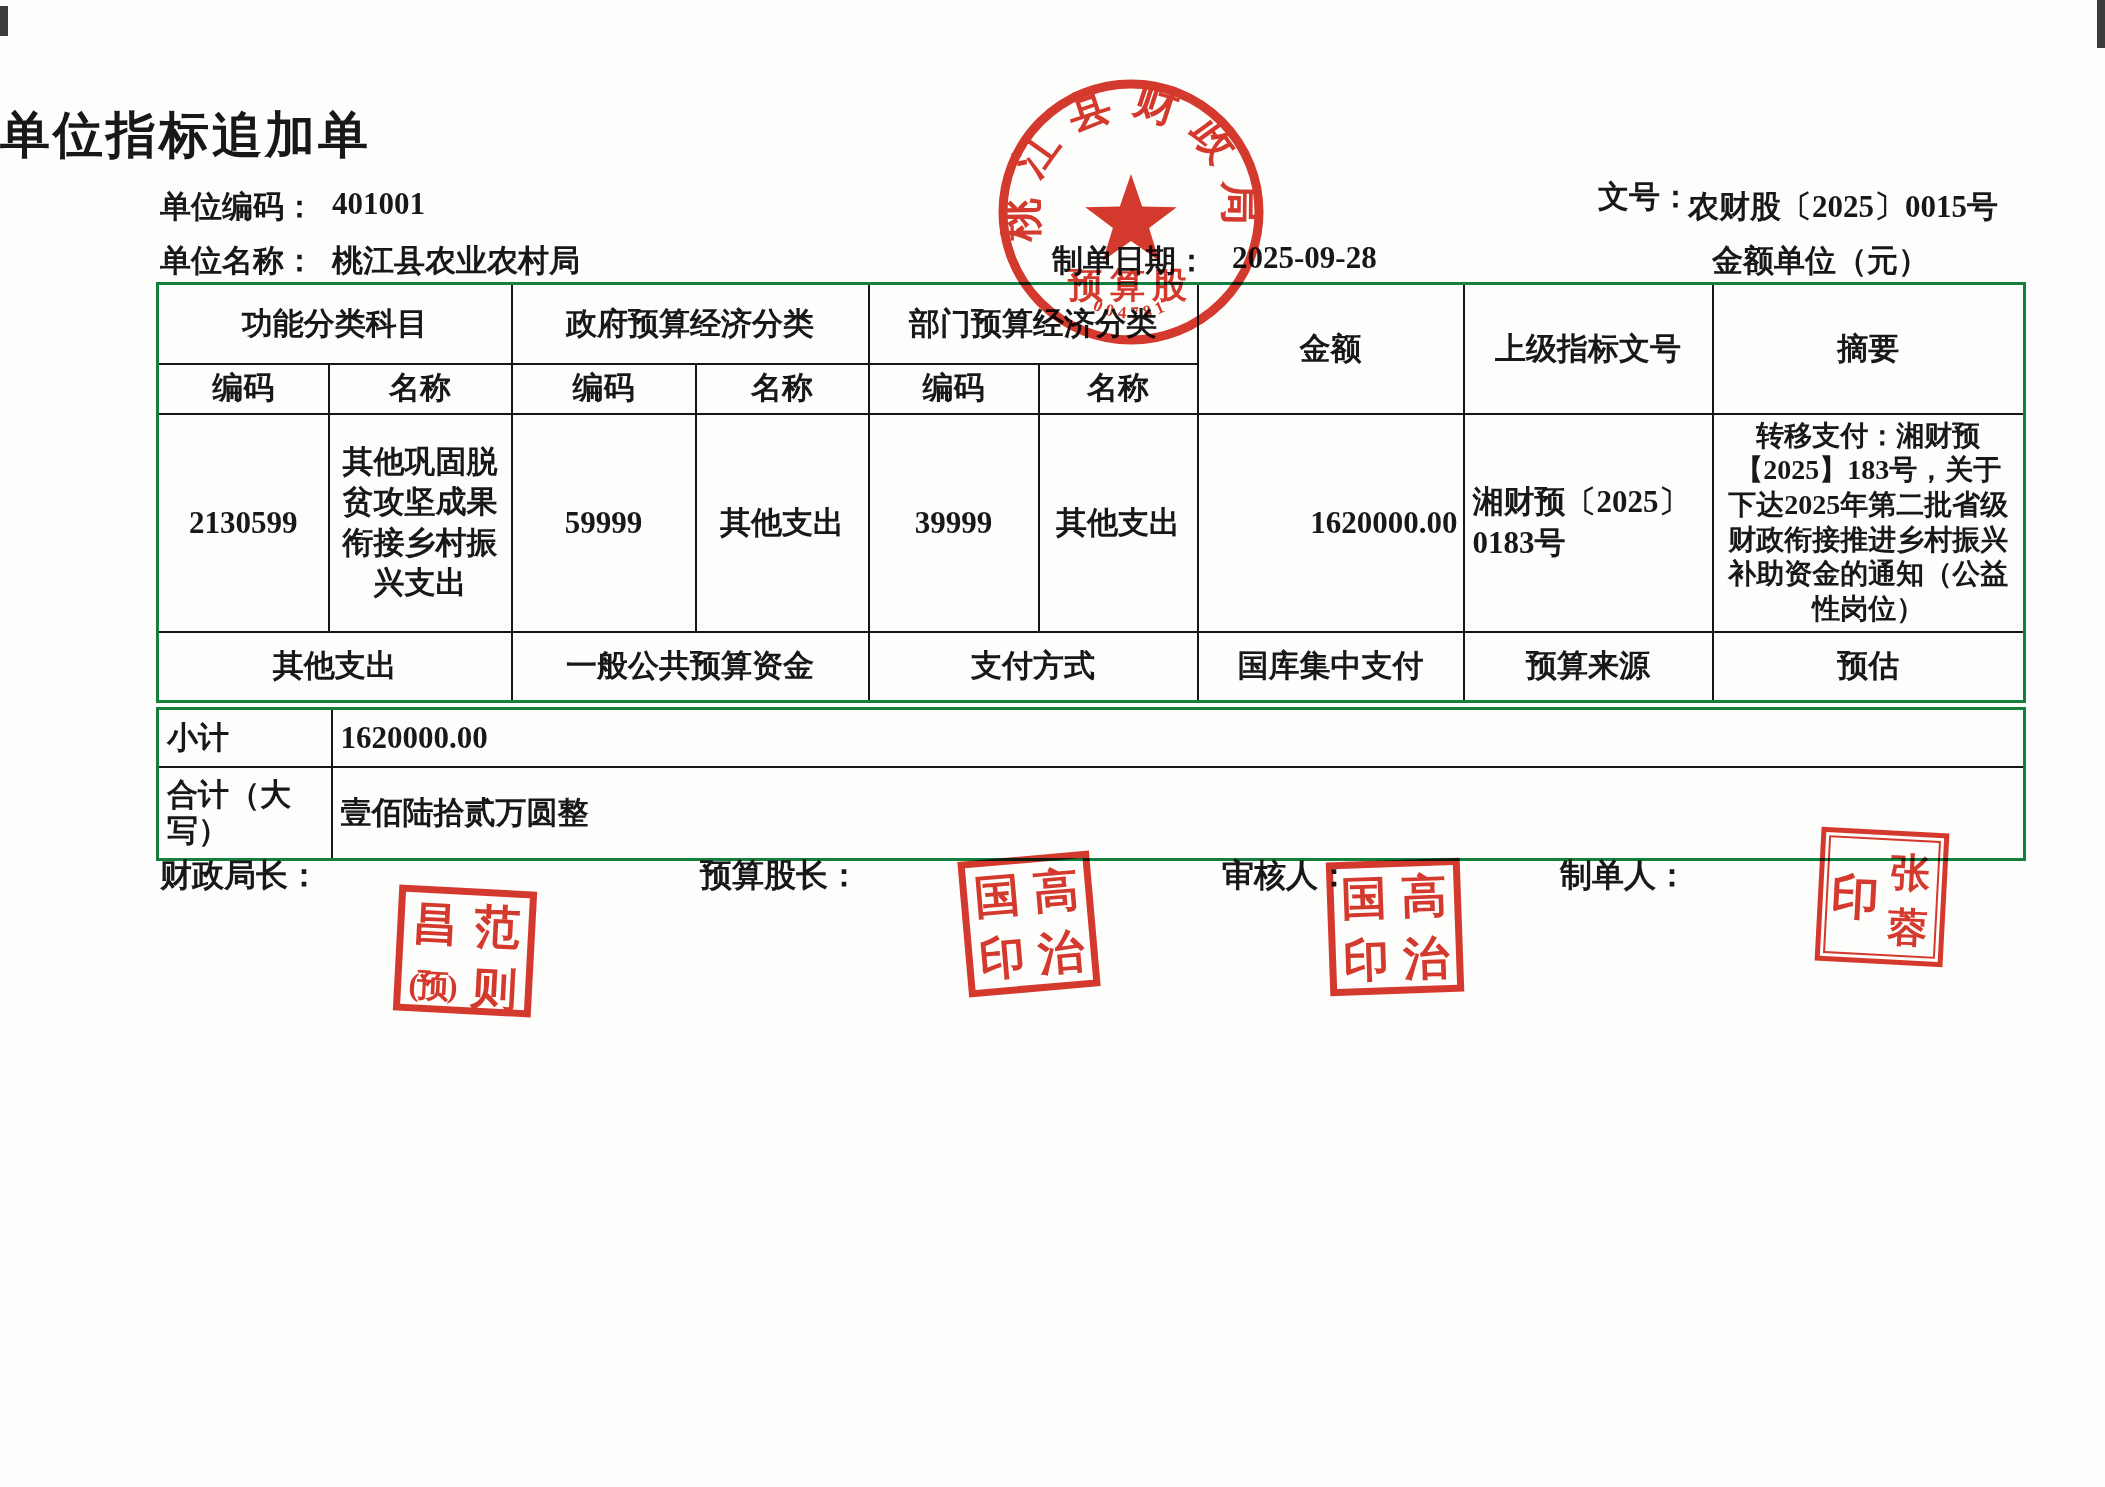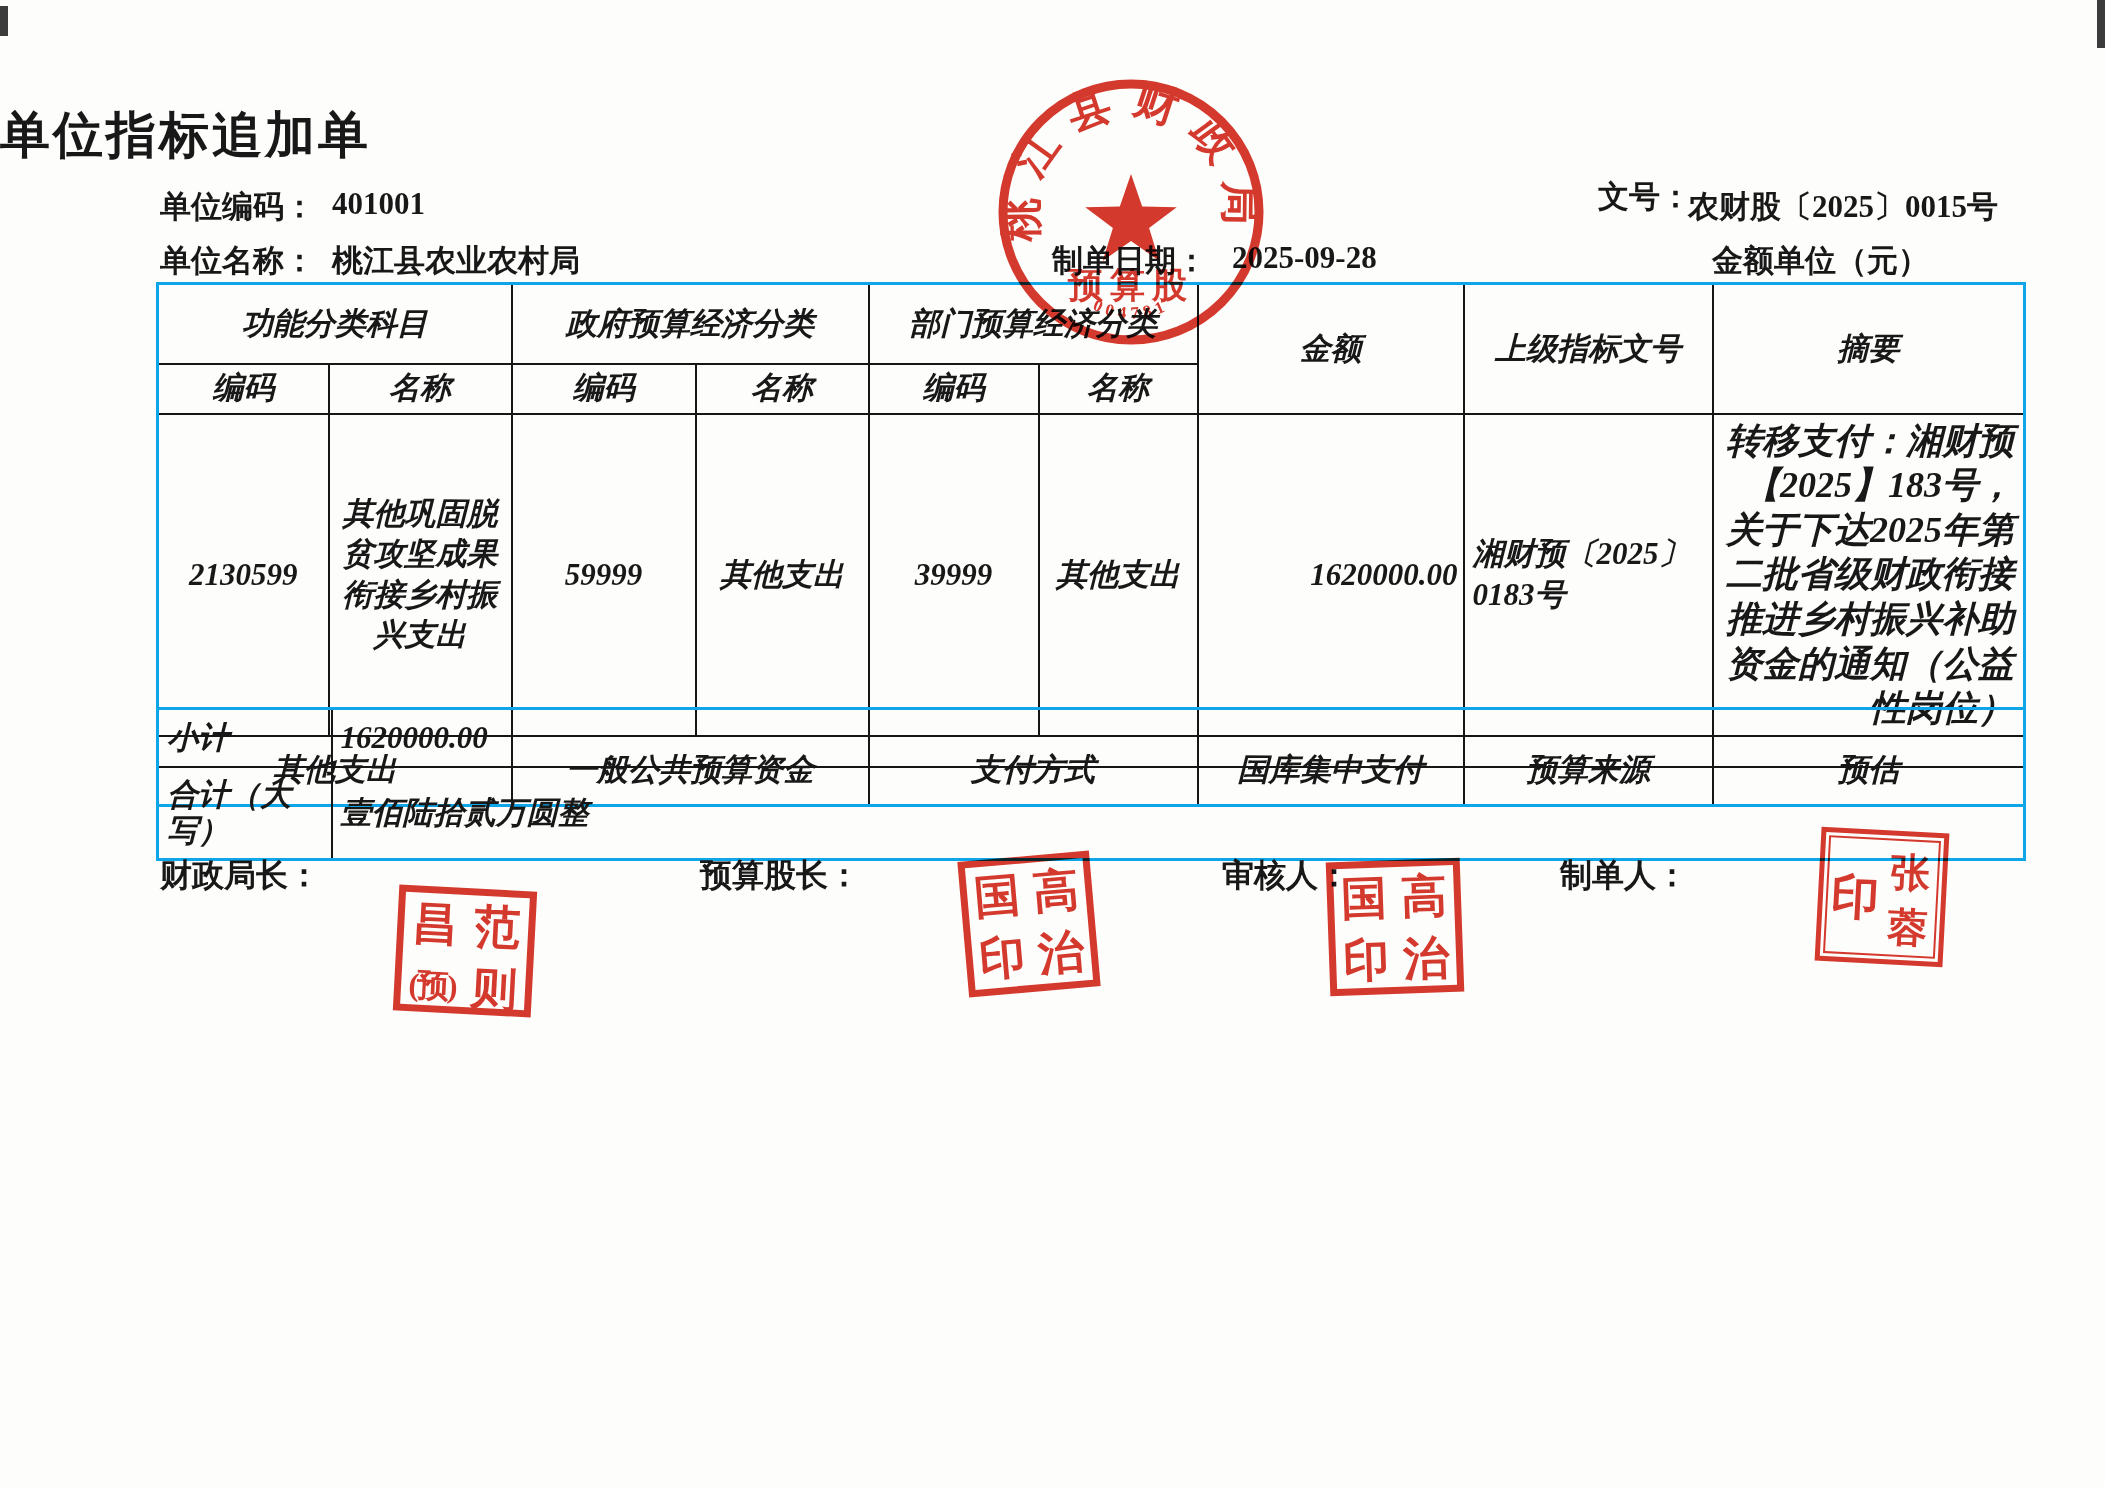--- a/index.html
+++ b/index.html
@@ -3,30 +3,30 @@
 <meta charset="utf-8">
 <style>
   * { margin:0; padding:0; box-sizing:border-box; }
   html,body { background:#e9e9e9; }
   .page { position:relative; width:2105px; height:1487px; background:#fdfdfb;
           font-family:"Liberation Serif","DejaVu Serif",serif; color:#181818; overflow:hidden; }
   .title { position:absolute; top:102px; left:0; width:100%; text-align:left;
            font-size:50px; font-weight:700; letter-spacing:3px; }
   .hdr { position:absolute; font-size:31px; font-weight:700; white-space:nowrap; }
   table.grid { position:absolute; border-collapse:collapse; table-layout:fixed;
-               border:3px solid #0ea5e9;font-style:italic; }
+               border:3px solid #15803d; }
   .grid td { border:2.6px solid #161616; text-align:center; vertical-align:middle;
              font-size:31px; font-weight:700; padding:2px 6px; line-height:1.3; }
   tr.h1 td { height:80px; }
   tr.h2 td { height:50px; }
   tr.data td { height:215px; }
   tr.attrs td { height:70px; }
   td.amt { text-align:right; padding-right:5px; }
   td.left { text-align:left; padding-left:8px; }
-  td.summary { font-size:36px; line-height:1.24; padding:4px 9px; text-align:right; }
+  td.summary { font-size:28px; line-height:1.24; padding:4px 9px; text-align:center; }
   td.fname { padding:0 12px; }
   table.totals td { font-size:31px; }
   tr.t1 td { height:58px; }
   tr.t2 td { height:93px; line-height:1.15; }
   .sig { position:absolute; font-size:32px; font-weight:700; white-space:nowrap; }
   
   .seal { position:absolute; mix-blend-mode:multiply; opacity:.92; }
   .sq { border:7px solid #d3281c; color:#d3281c; display:grid;
         grid-template-columns:1fr 1fr; grid-template-rows:1fr 1fr; place-items:center;
         font-size:46px; font-weight:700; background:rgba(255,255,255,0); }

